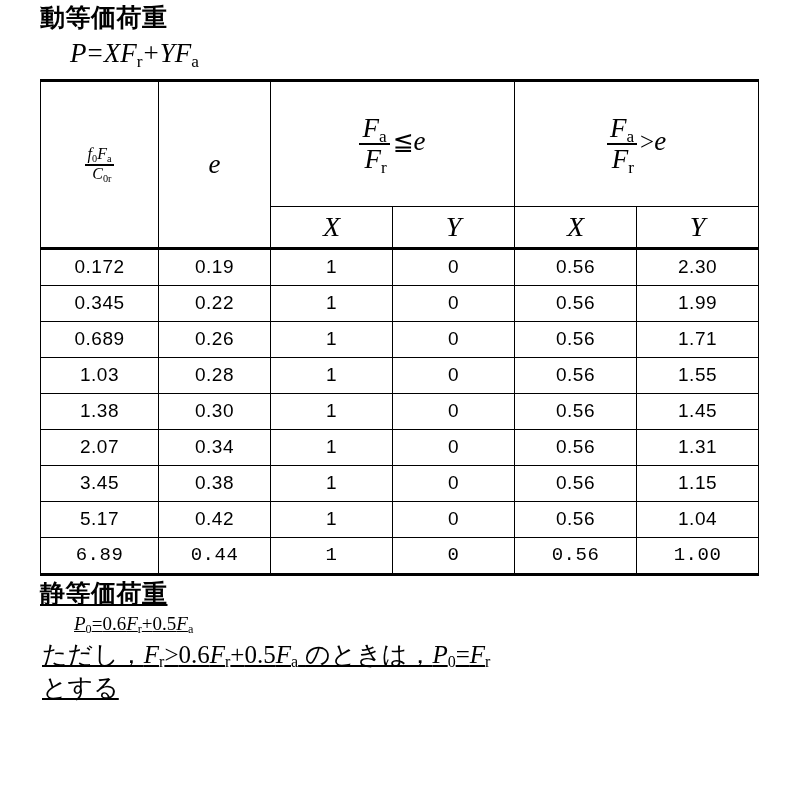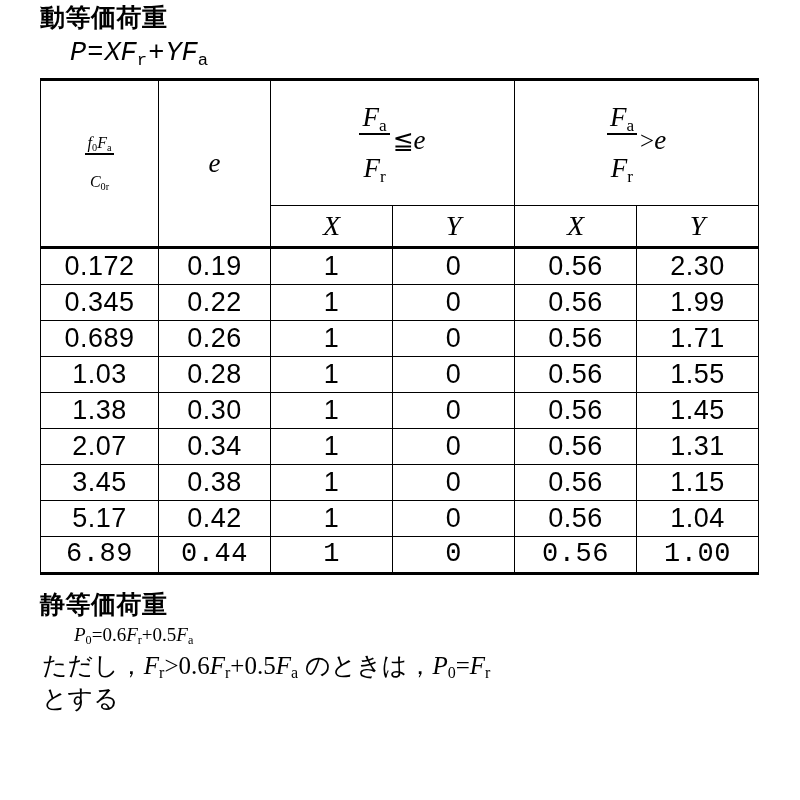--- a/index.html
+++ b/index.html
@@ -22,21 +22,21 @@
     padding: 4px 40px 0 40px;
   }
   .heading {
     font-size: 25px;
     font-weight: bold;
     letter-spacing: 0.5px;
     line-height: 1.1;
     margin: 0 0 6px 0;
   }
   .formula {
-    font-family: Liberation Mono, monospace;
+    font-family: Liberation Serif, serif;
     font-size: 27px;
     font-style: italic;
     margin: 0 0 10px 30px;
     white-space: nowrap;
   }
   .formula .op {
     font-style: normal;
     padding: 0 1px;
   }
   sub {
@@ -62,61 +62,62 @@
     font-weight: normal;
   }
   table.loadtable .outer-top { border-top: 3px solid #000; }
   table.loadtable .outer-bottom { border-bottom: 3px solid #000; font-family: Liberation Mono, monospace; }
   .hdr-row1 td { height: 124px; }
   .hdr-row2 td { height: 40px; }
   .sep-under-head { border-bottom: 3px solid #000 !important; margin-top: 24px; }
 
   .frac {
     display: inline-block;
-    text-align: center;
+    text-align: right;
     font-style: italic;
     line-height: 1.05;
     vertical-align: middle;
   }
   .frac .num {
     display: block;
     border-bottom: 2px solid #000;
     padding: 0 3px 1px 3px;
   }
   .frac .den {
     display: block;
-    padding: 19px 3px 0 3px;
+    padding: 0 3px 0 3px;
   }
   .hcell {
     font-size: 27px;
     font-style: italic;
   }
   .hcell .cmp {
     font-style: normal;
     font-size: 25px;
     padding-left: 3px;
   }
   .hcell .evar {
     font-style: italic;
     font-size: 27px;
   }
   .xy {
     font-size: 28px;
     font-style: italic;
   }
   td.dat {
     font-family: "Liberation Sans", sans-serif;
-    font-size: 27px;
+    font-size: 19px;
     font-style: normal;
     height: 35px;
     letter-spacing: 0.5px;
   }
 
   .lower {
-    margin-top: 16px;
+    margin-top: 4px;
+    text-decoration: underline;
   }
   .formula2 {
     font-family: "Liberation Serif", serif;
     font-size: 19px;
     font-style: italic;
     margin: 4px 0 4px 34px;
     white-space: nowrap;
   }
   .textline {
     font-size: 25px;

